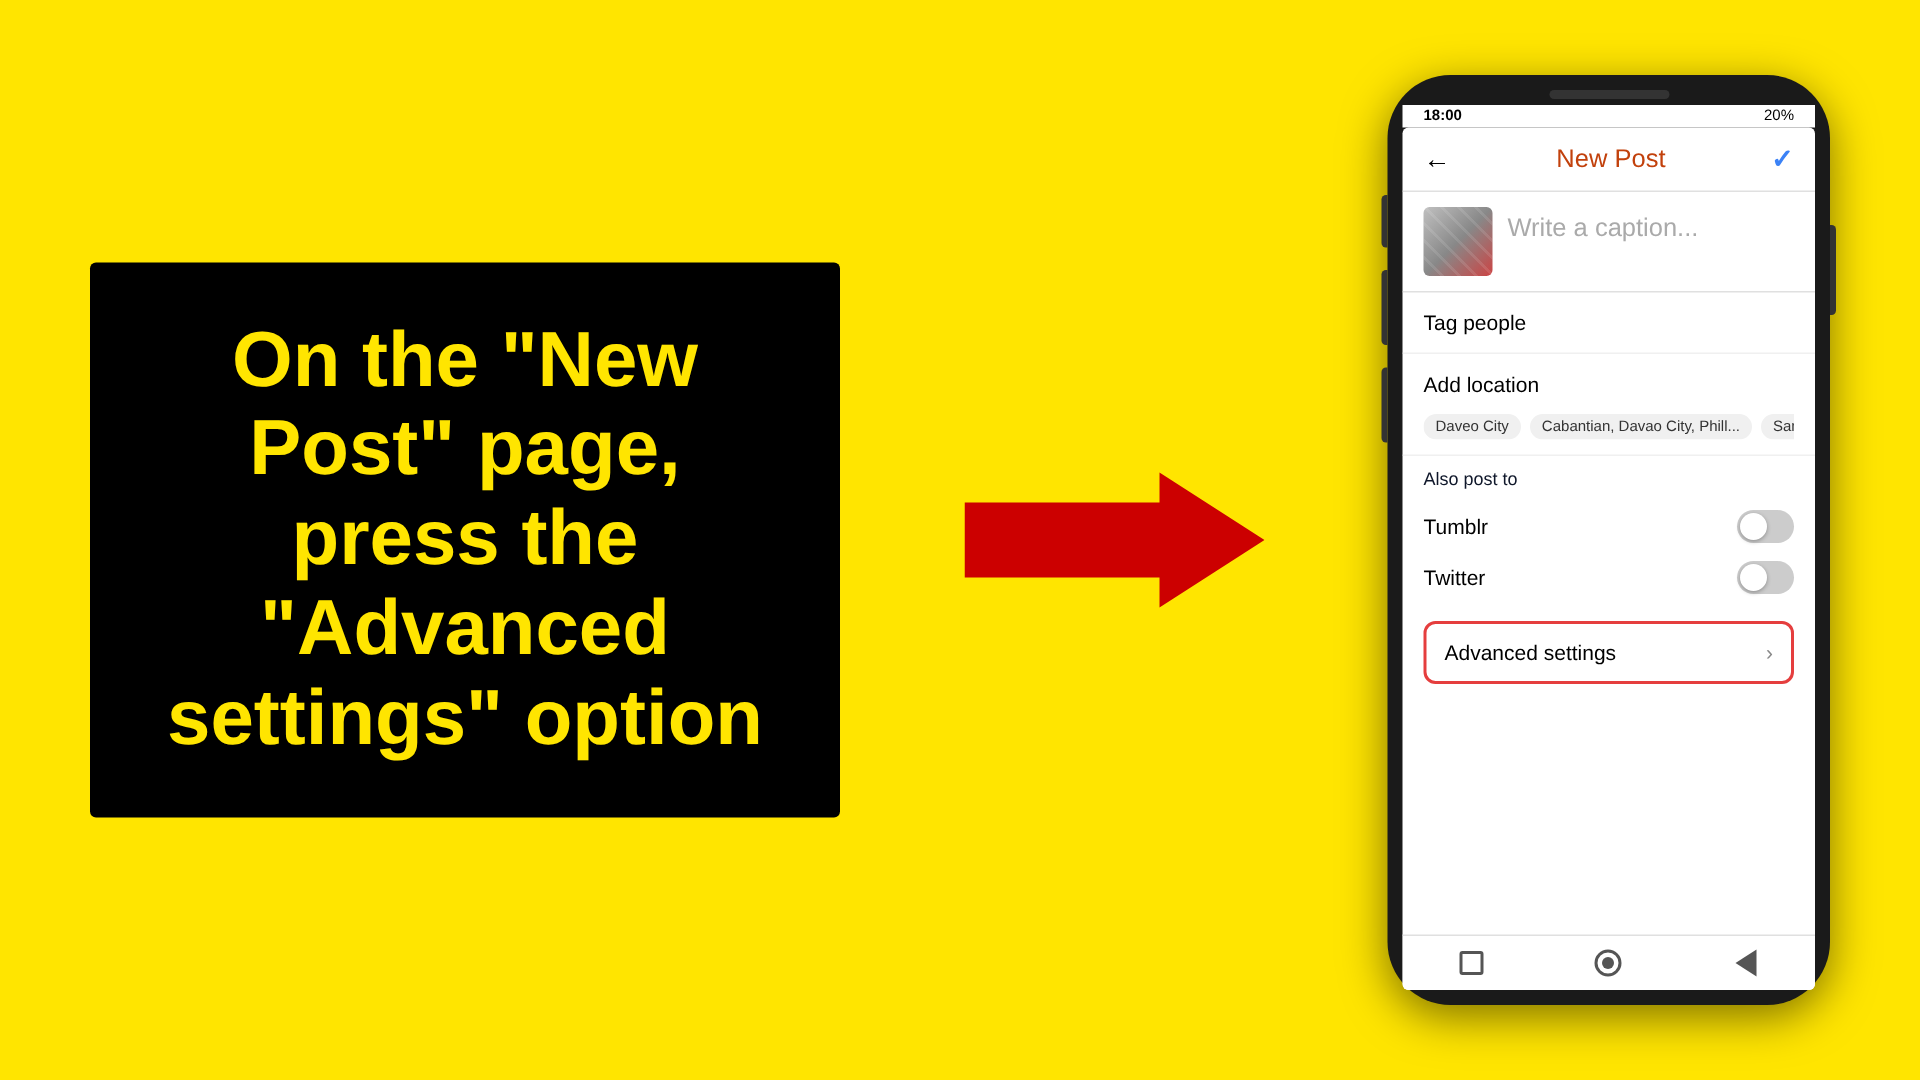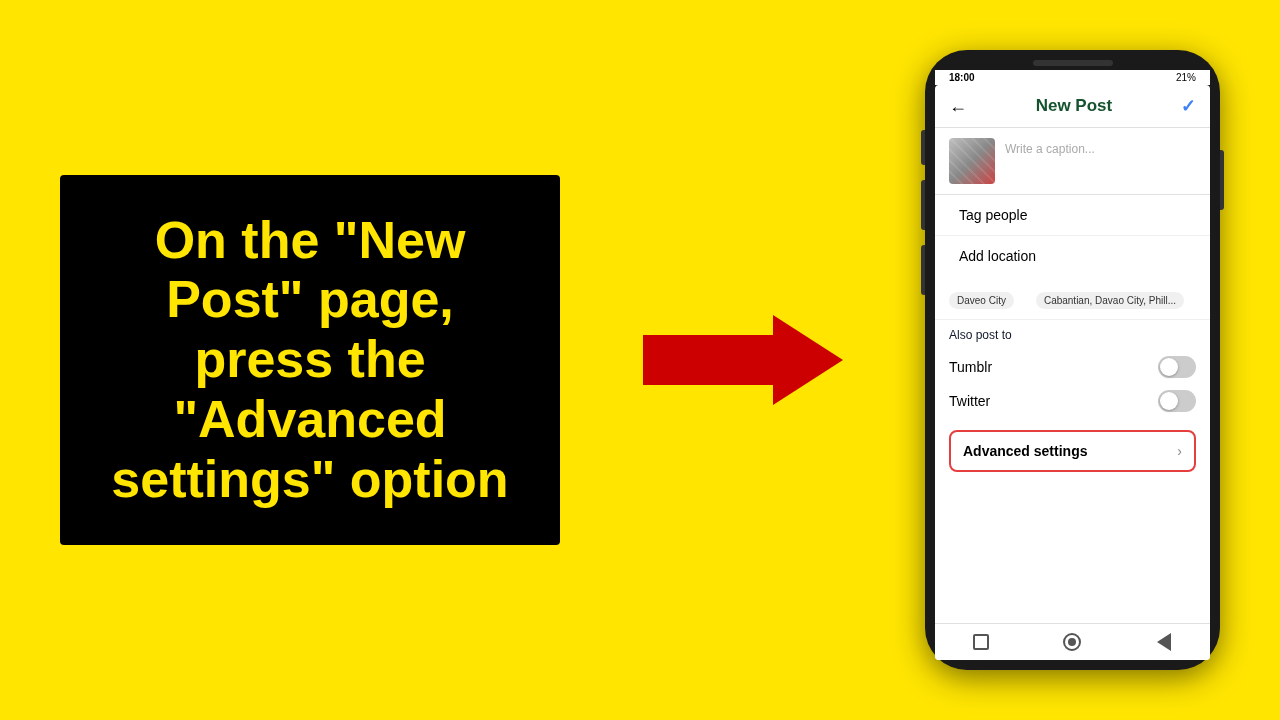--- a/index.html
+++ b/index.html
@@ -118,22 +118,22 @@
     }
 
     .back-arrow {
       font-size: 18px;
       color: #000;
       font-weight: 300;
     }
 
     .header-title {
       font-size: 17px;
-      font-weight: 700;
-      color: #14532d;
+      font-weight: 400;
+      color: #c2410c;
     }
 
     .check-icon {
       font-size: 18px;
       color: #3b82f6;
       font-weight: bold;
     }
 
     
     .post-preview {
@@ -162,50 +162,49 @@
         45deg,
         rgba(255,255,255,0.1),
         rgba(255,255,255,0.1) 2px,
         transparent 2px,
         transparent 8px
       );
     }
 
     .caption-input {
       flex: 1;
-      font-size: 12px;
+      font-size: 17px;
       color: #aaa;
       padding-top: 4px;
     }
 
     
     .menu-item {
       display: flex;
       align-items: center;
       justify-content: space-between;
-      padding: 12px 24px;
+      padding: 12px 14px;
       border-bottom: 1px solid #f0f0f0;
     }
 
     .menu-label {
       font-size: 14px;
       color: #000;
     }
 
     
     .location-section {
       padding: 6px 14px 10px;
       border-bottom: 1px solid #f0f0f0;
     }
 
     .location-row {
       display: flex;
-      gap: 22px;
+      gap: 6px;
       overflow: hidden;
-      margin-top: 16px;
     }
 
     .location-tag {
       background: #f0f0f0;
       border-radius: 12px;
       padding: 3px 8px;
       font-size: 10px;
       color: #333;
       white-space: nowrap;
     }
@@ -276,21 +275,20 @@
       padding: 11px 12px;
       display: flex;
       align-items: center;
       justify-content: space-between;
       background: #fff;
     }
 
     .advanced-label {
       font-size: 14px;
       color: #000;
-      font-weight: bold;
     }
 
     .chevron-right {
       color: #888;
       font-size: 14px;
     }
 
     
     .bottom-nav {
       display: flex;
@@ -404,21 +402,21 @@
   <div class="phone-side-button-right"></div>
   <div class="phone-side-button-left1"></div>
   <div class="phone-side-button-left2"></div>
   <div class="phone-side-button-left3"></div>
 
   <div class="phone-notch"></div>
 
   <div class="status-bar">
     <span class="status-left">18:00</span>
     <span class="status-right">
-      <span>21%</span>
+      <span>20%</span>
     </span>
   </div>
 
   <div class="phone-screen">
 
     <div class="app-header">
       <span class="back-arrow">←</span>
       <span class="header-title">New Post</span>
       <span class="check-icon">✓</span>
     </div>

